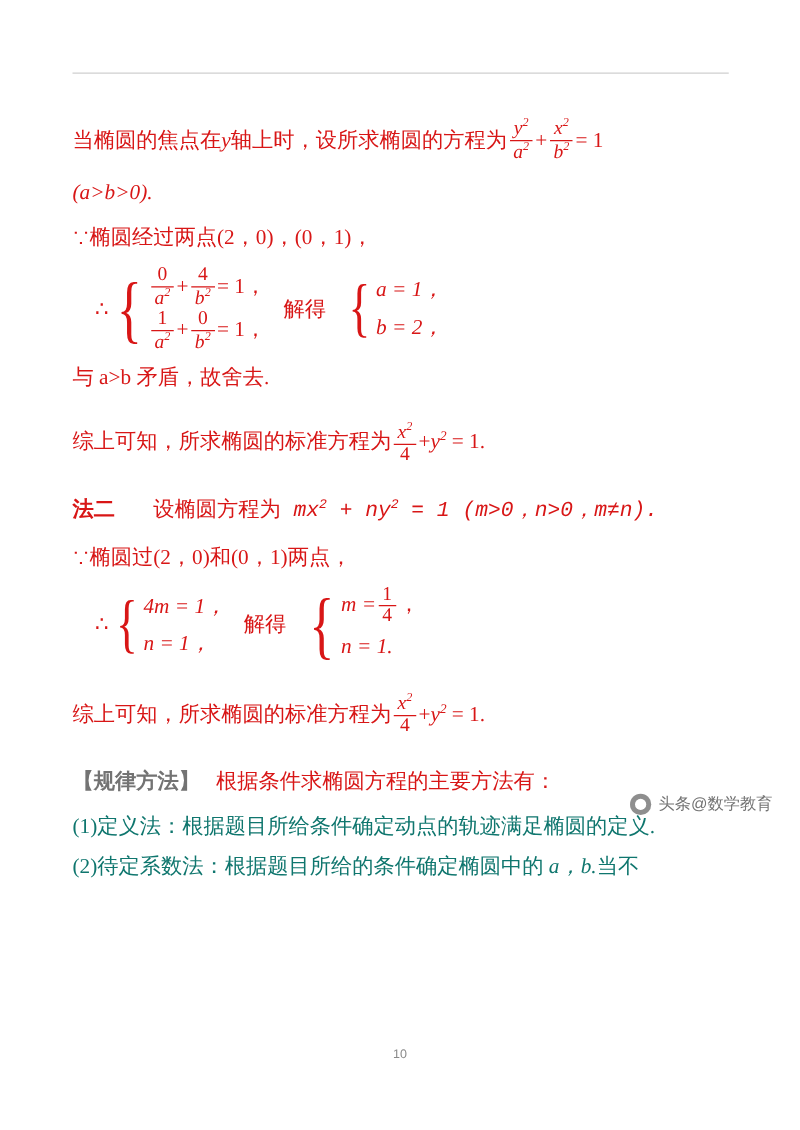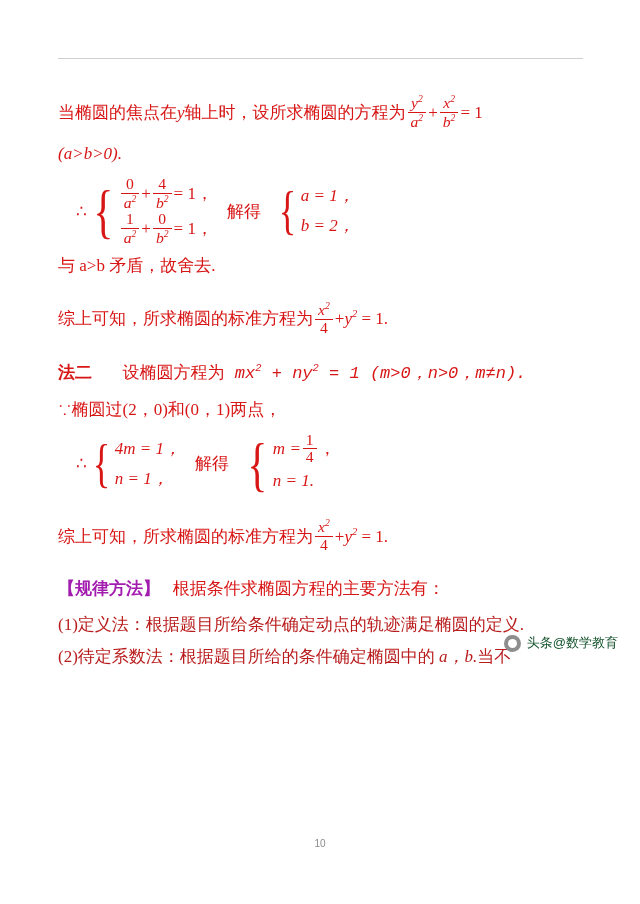--- a/index.html
+++ b/index.html
@@ -107,47 +107,47 @@
   }
   .lead {
     margin-right: 2px;
   }
   .solve-label {
     margin: 0 14px;
     white-space: nowrap;
     text-align: center;
   }
   .blue-bracket {
-    color: #a21caf;
+    color: #737373;
     font-weight: bold;
   }
   .para {
     font-size: 17px;
     line-height: 32px;
-    color: #b91c1c;
+    color: #0f766e;
     white-space: nowrap;
   }
   .page-num {
     position: absolute;
     left: 0;
     right: 0;
     top: 838px;
     text-align: center;
     font-size: 10px;
     color: #8a8a8a;
     font-family: "Liberation Sans", sans-serif;
   }
   .watermark {
     position: absolute;
     right: 22px;
     bottom: 14px;
     display: flex;
     align-items: center;
     gap: 6px;
-    color: #14532d;
+    color: #737373;
     font-size: 13px;
     font-family: "Liberation Sans", sans-serif;
   }
   .wm-logo {
     width: 17px;
     height: 17px;
     border-radius: 50%;
     background: #8e8e8e;
     position: relative;
     display: inline-block;
@@ -173,20 +173,23 @@
   <div class="content">
 
     <div class="line row1" style="line-height:34px;">
       <span>当椭圆的焦点在</span><span class="ital">y</span><span>轴上时，设所求椭圆的方程为</span><span class="frac"><span class="num"><span class="ital">y</span><sup class="exp">2</sup></span><span class="den"><span class="ital">a</span><sup class="exp">2</sup></span></span><span>+</span><span class="frac"><span class="num"><span class="ital">x</span><sup class="exp">2</sup></span><span class="den"><span class="ital">b</span><sup class="exp">2</sup></span></span><span>= 1</span>
     </div>
 
     <div class="line" style="margin-top:10px;">
       <span class="ital">(a&gt;b&gt;0).</span>
     </div>
 
+    <div class="line" style="margin-top:8px;">
+      <span>∵椭圆经过两点(2，0)，(0，1)，</span>
+    </div>
 
     <div class="eqgroup" style="margin-top:8px;margin-left:18px;">
       <span class="lead">∴</span>
       <span class="sys">
         <span class="brace tall">{</span>
         <span class="sys-rows">
           <span class="r">
             <span class="frac"><span class="num">0</span><span class="den"><span class="ital">a</span><sup class="exp">2</sup></span></span>+<span class="frac"><span class="num">4</span><span class="den"><span class="ital">b</span><sup class="exp">2</sup></span></span><span>= 1，</span>
           </span><br>
           <span class="r">

